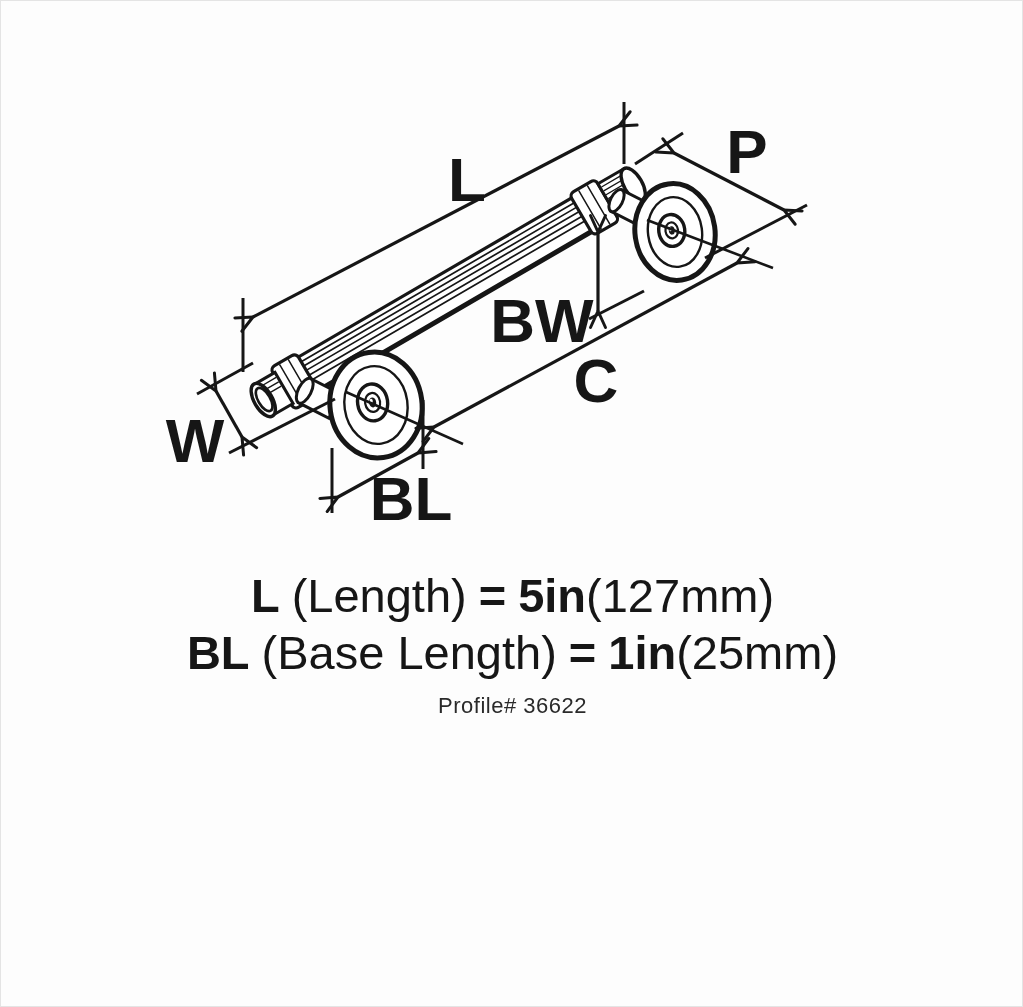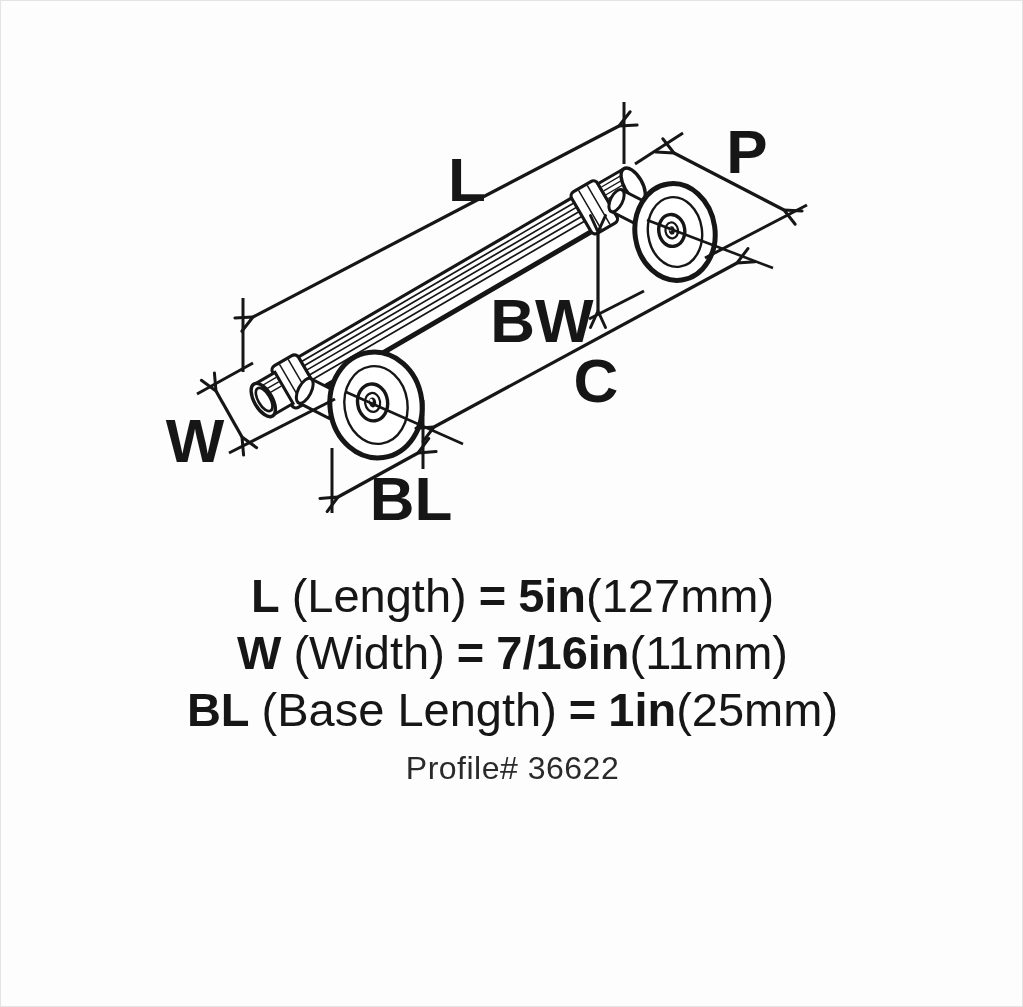--- a/index.html
+++ b/index.html
@@ -30,21 +30,21 @@
     font-size:47px;
     white-space:nowrap;
   }
   .legend-row .k{font-weight:bold;margin-right:12px;}
   .legend-row .n{font-weight:normal;margin-right:12px;}
   .legend-row .e{font-weight:bold;margin-right:12px;}
   .legend-row .v{font-weight:bold;}
   .legend-row .m{font-weight:normal;}
   .profile{
     margin-top:12px;
-    font-size:32px;
+    font-size:22px;
     font-weight:normal;
     color:#2a2a2a;
     letter-spacing:0.5px;
   }
 </style>
 </head>
 <body>
 
 <div class="sheet">
 
@@ -181,21 +181,18 @@
       </g>
       <text x="410" y="519" text-anchor="middle">BL</text>
     </svg>
   </div>
 
   <div class="legend">
     <div class="legend-row">
       <span class="k">L</span><span class="n">(Length)</span><span class="e">=</span><span class="v">5in</span><span class="m">(127mm)</span>
     </div>
     <div class="legend-row">
-      <span class="k">W</span><span class="n">(Width)</span><span class="e">=</span><span class="v">7/16in</span><span class="m">(11mm)</span>
-    </div>
-    <div class="legend-row">
       <span class="k">BL</span><span class="n">(Base Length)</span><span class="e">=</span><span class="v">1in</span><span class="m">(25mm)</span>
     </div>
     <div class="profile">Profile# 36622</div>
   </div>
 
 </div>
 
 </body></html>

